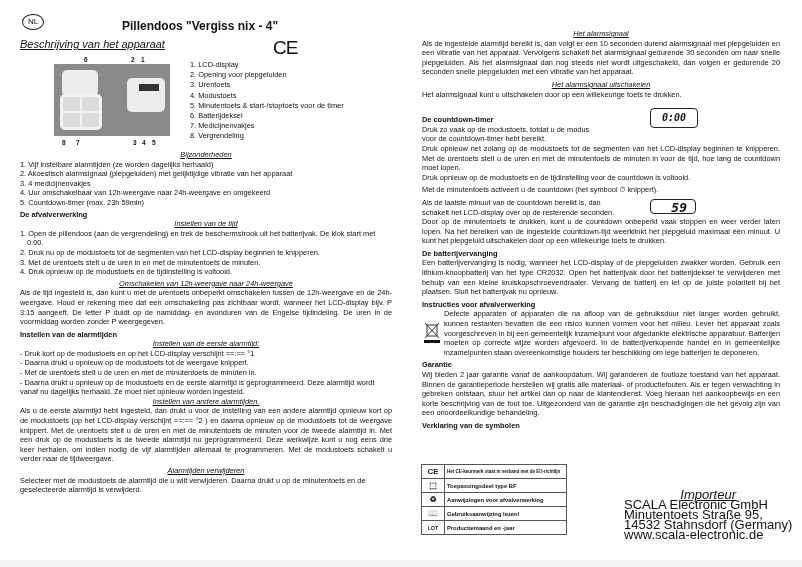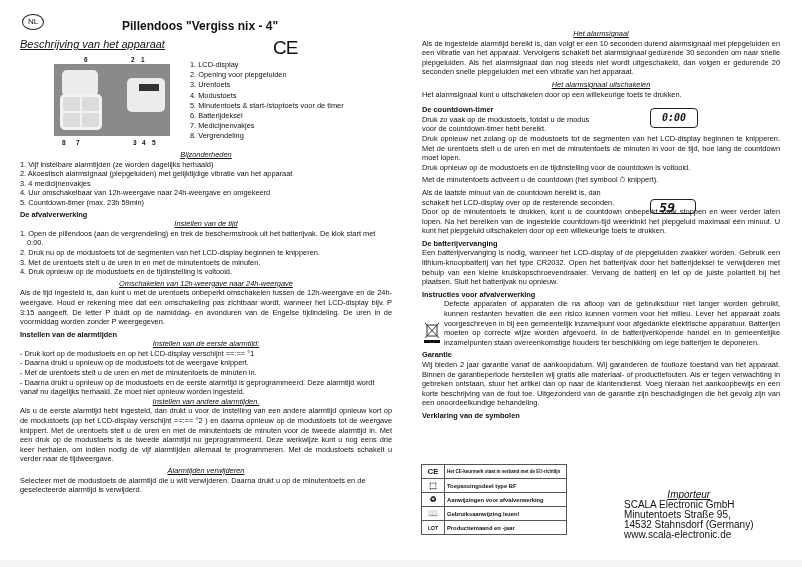--- a/index.html
+++ b/index.html
@@ -21,21 +21,21 @@
   .box2 { position:absolute; left:6px; top:30px; width:42px; height:36px; background:#f2f2f2; border-radius:5px; display:grid; grid-template-columns:1fr 1fr; gap:2px; padding:3px; box-sizing:border-box; }
   .box2 span { background:#dcdcdc; border-radius:2px; }
   .box3 { position:absolute; left:73px; top:14px; width:38px; height:34px; background:#ececec; border-radius:5px; }
   .lcd-small { position:absolute; left:12px; top:6px; width:20px; height:7px; background:#333; }
   .num { position:absolute; font-size:6.5px; font-weight:bold; }
   .parts { position:absolute; left:190px; top:60px; line-height:10.2px; }
   .lcd-box { position:absolute; border:1.3px solid #222; border-radius:4px; font-family:"DejaVu Sans Mono", monospace; font-weight:bold; font-style:italic; text-align:center; }
   .sym-table { position:absolute; left:421px; top:464px; width:96px; border-collapse:collapse; font-size:5.8px; font-weight:bold; }
   .sym-table td { border:1px solid #555; padding:0 2px; height:13px; }
   .sym-table td.ic { width:18px; text-align:center; font-size:8px; }
-  .importer { position:absolute; left:624px; top:490px; line-height:10px; font-size:10px; }
+  .importer { position:absolute; left:624px; top:490px; line-height:10px; font-size:13px; }
   .weee { position:absolute; left:424px; top:322px; width:16px; height:22px; }
 </style>
 </head>
 <body>
 
 <div class="page">
 
   <div class="nl-logo">NL</div>
   <div class="title">Pillendoos "Vergiss nix - 4"</div>
   <div class="ce-big">CE</div>
@@ -104,42 +104,42 @@
     <p class="sub" style="margin-top:2px">Alarmtijden verwijderen</p>
     <p>Selecteer met de modustoets de alarmtijd die u wilt verwijderen. Daarna drukt u op de minutentoets en de geselecteerde alarmtijd is verwijderd.</p>
   </div>
 
   <div class="col right" style="top:29px">
     <p class="sub">Het alarmsignaal</p>
     <p class="just">Als de ingestelde alarmtijd bereikt is, dan volgt er een 10 seconden durend alarmsignaal met piepgeluiden en een vibratie van het apparaat. Vervolgens schakelt het alarmsignaal gedurende 30 seconden om naar snelle piepgeluiden. Als het alarmsignaal dan nog steeds niet wordt uitgeschakeld, dan volgen er gedurende 20 seconden snelle piepgeluiden met een vibratie van het apparaat.</p>
     <p class="sub" style="margin-top:3px">Het alarmsignaal uitschakelen</p>
     <p>Het alarmsignaal kunt u uitschakelen door op een willekeurige toets te drukken.</p>
 
-    <p class="h" style="margin-top:6px">De countdown-timer</p>
+    <p class="h" style="margin-top:16px">De countdown-timer</p>
     <p style="width:175px">Druk zo vaak op de modustoets, totdat u de modus voor de countdown-timer hebt bereikt.</p>
     <p class="just">Druk opnieuw net zolang op de modustoets tot de segmenten van het LCD-display beginnen te knipperen. Met de urentoets stelt u de uren en met de minutentoets de minuten in voor de tijd, hoe lang de countdown moet lopen.</p>
     <p>Druk opnieuw op de modustoets en de tijdinstelling voor de countdown is voltooid.</p>
     <p style="margin-top:3px">Met de minutentoets activeert u de countdown (het symbool ⏱ knippert).</p>
     <p style="margin-top:3px;width:205px">Als de laatste minuut van de countdown bereikt is, dan schakelt het LCD-display over op de resterende seconden.</p>
     <p class="just">Door op de minutentoets te drukken, kunt u de countdown onbeperkt vaak stoppen en weer verder laten lopen. Na het bereiken van de ingestelde countdown-tijd weerklinkt het piepgeluid maximaal één minuut. U kunt het piepgeluid uitschakelen door op een willekeurige toets te drukken.</p>
 
     <p class="h" style="margin-top:3px">De batterijvervanging</p>
     <p class="just">Een batterijvervanging is nodig, wanneer het LCD-display of de piepgeluiden zwakker worden. Gebruik een lithium-knoopbatterij van het type CR2032. Open het batterijvak door het batterijdeksel te verwijderen met behulp van een kleine kruiskopschroevendraaier. Vervang de batterij en let op de juiste polariteit bij het plaatsen. Sluit het batterijvak nu opnieuw.</p>
 
     <p class="h" style="margin-top:3px">Instructies voor afvalverwerking</p>
     <p class="just" style="padding-left:22px">Defecte apparaten of apparaten die na afloop van de gebruiksduur niet langer worden gebruikt, kunnen restanten bevatten die een risico kunnen vormen voor het milieu. Lever het apparaat zoals voorgeschreven in bij een gemeentelijk inzamelpunt voor afgedankte elektrische apparatuur. Batterijen moeten op correcte wijze worden afgevoerd. In de batterijverkopende handel en in gemeentelijke inzamelpunten staan overeenkomstige houders ter beschikking om lege batterijen te deponeren.</p>
 
     <p class="h" style="margin-top:3px">Garantie</p>
     <p class="just">Wij bieden 2 jaar garantie vanaf de aankoopdatum. Wij garanderen de foutloze toestand van het apparaat. Binnen de garantieperiode herstellen wij gratis alle materiaal- of productiefouten. Als er tegen verwachting in gebreken ontstaan, stuur het artikel dan op naar de klantendienst. Voeg hieraan het aankoopbewijs en een korte beschrijving van de fout toe. Uitgezonderd van de garantie zijn beschadigingen die het gevolg zijn van een onoordeelkundige behandeling.</p>
 
     <p class="h" style="margin-top:3px">Verklaring van de symbolen</p>
   </div>
 
   <div class="lcd-box" style="left:650px;top:108px;width:46px;height:18px;font-size:10px;line-height:18px">0:00</div>
-  <div class="lcd-box" style="left:650px;top:199px;width:46px;height:15px;font-size:13px;line-height:15px;text-align:right;padding-right:20px;box-sizing:border-box">59</div>
+  <div class="lcd-box" style="left:650px;top:199px;width:46px;height:15px;font-size:13px;line-height:15px;text-align:right;padding-right:8px;box-sizing:border-box">59</div>
 
   <svg class="weee" viewBox="0 0 16 22">
     <rect x="3" y="3" width="10" height="11" fill="none" stroke="#333" stroke-width="1"></rect>
     <line x1="1" y1="1" x2="15" y2="16" stroke="#333" stroke-width="1"></line>
     <line x1="15" y1="1" x2="1" y2="16" stroke="#333" stroke-width="1"></line>
     <rect x="0" y="18" width="16" height="3" fill="#111"></rect>
   </svg>
 
   <table class="sym-table" style="width:146px">
     <tbody>

